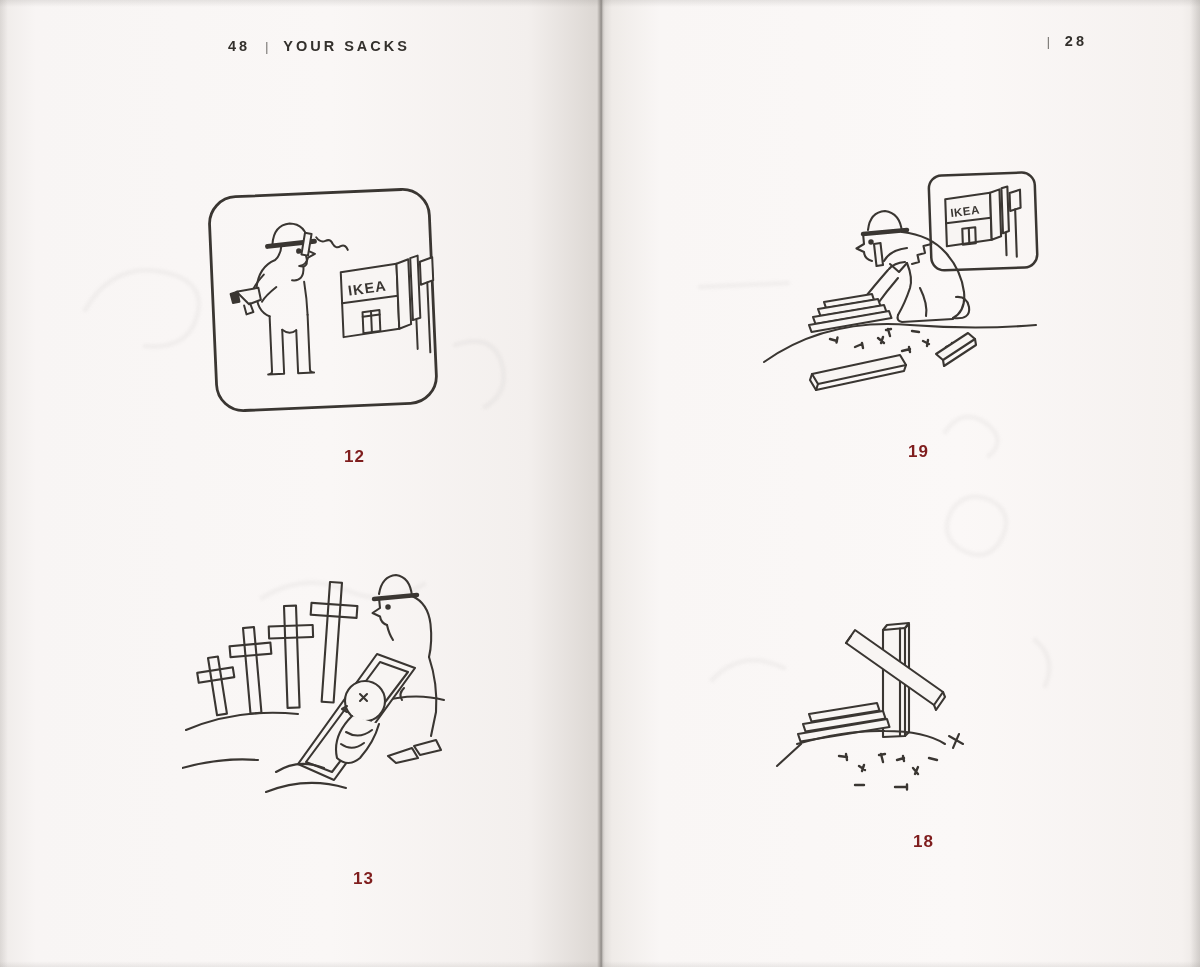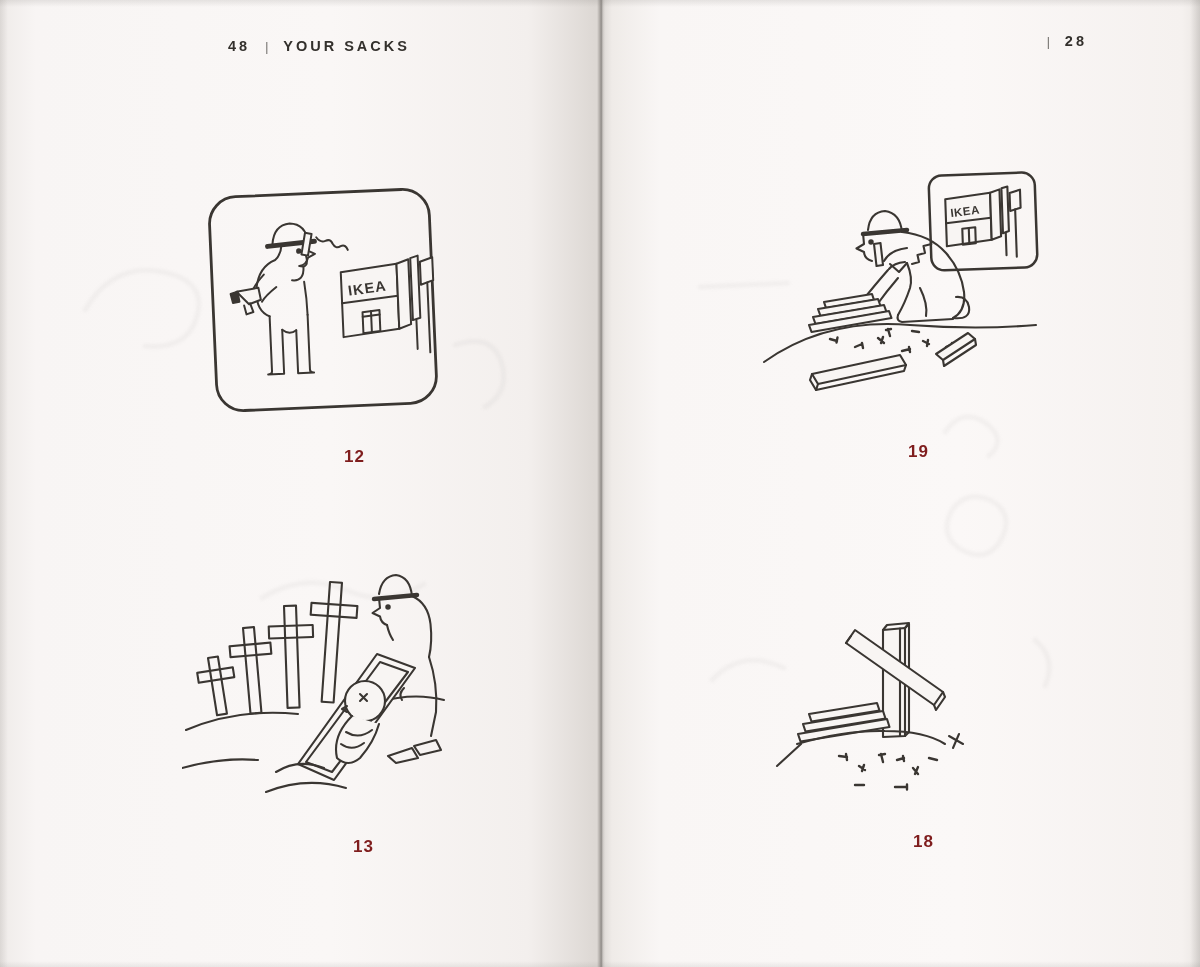--- a/index.html
+++ b/index.html
@@ -169,21 +169,21 @@
         <path d="M159,184 Q170,192 182,183"></path>
         <path d="M222,128 q-6,6 -2,12"></path>
       </g>
       <g>
         <path d="M94,212 Q116,198 142,208"></path>
         <path d="M84,232 Q124,216 164,228"></path>
         <path d="M206,196 L230,188 L236,198 L214,203 Z"></path>
       </g>
     </g>
   </svg>
-  <div class="caption" style="left:294px;top:837px">13</div>
+  <div class="caption" style="left:294px;top:869px">13</div>
 
   <svg class="illo" style="left:760px;top:168px" width="288" height="255" viewBox="0 0 288 255">
     <g stroke="#3a3632" fill="none" stroke-width="2.1" stroke-linecap="round" stroke-linejoin="round">
       <g transform="rotate(-2 222 52)">
         <rect x="170" y="6" width="106" height="95" rx="13" stroke-width="2.5"></rect>
         <g>
           <path d="M186,30 L231,25 L231,72 L186,77 Z" fill="#f8f5f3"></path>
           <text x="191" y="48" transform="rotate(-5 191 48)" font-family="'Liberation Sans',sans-serif" font-size="11.5" font-weight="bold" letter-spacing="0.5" fill="#3a3632">IKEA</text>
           <path d="M186,54 L231,50"></path>
           <path d="M202,60 L215,59 L215,75 L202,76 Z"></path>

